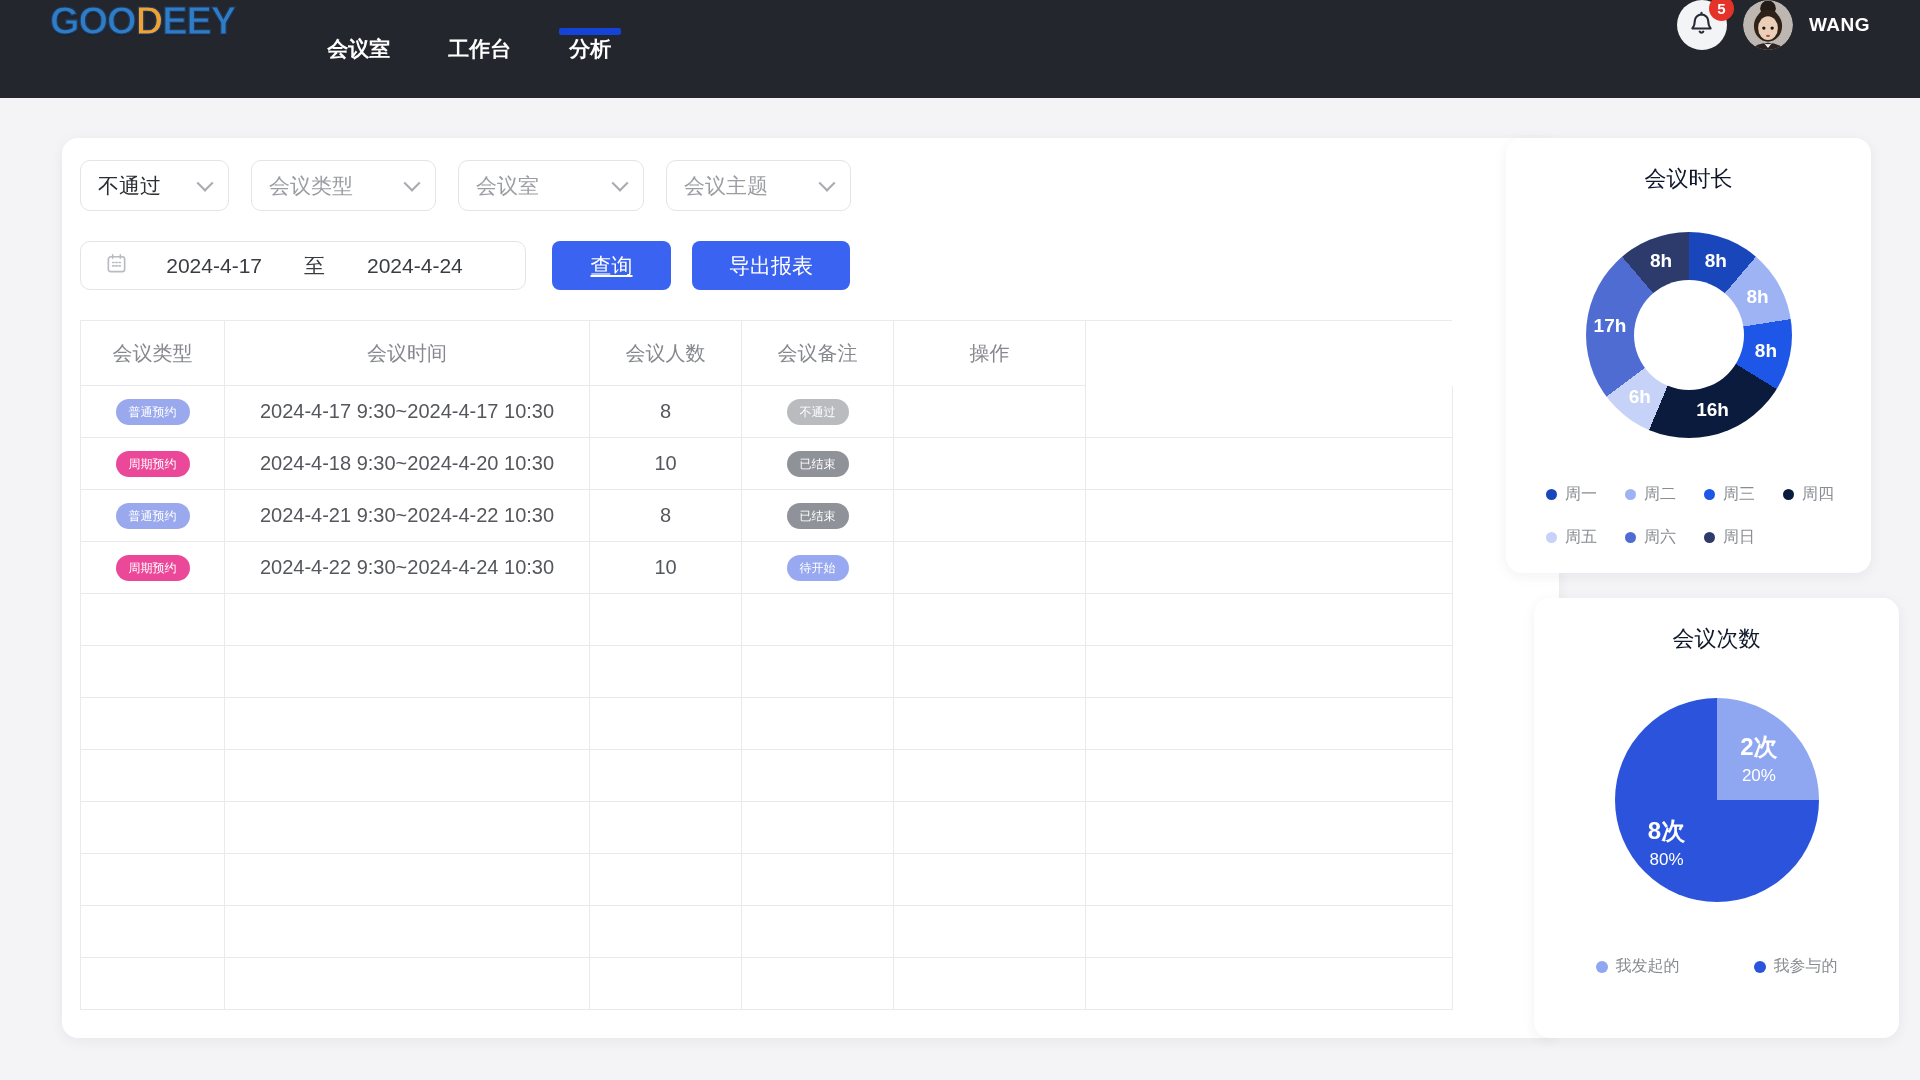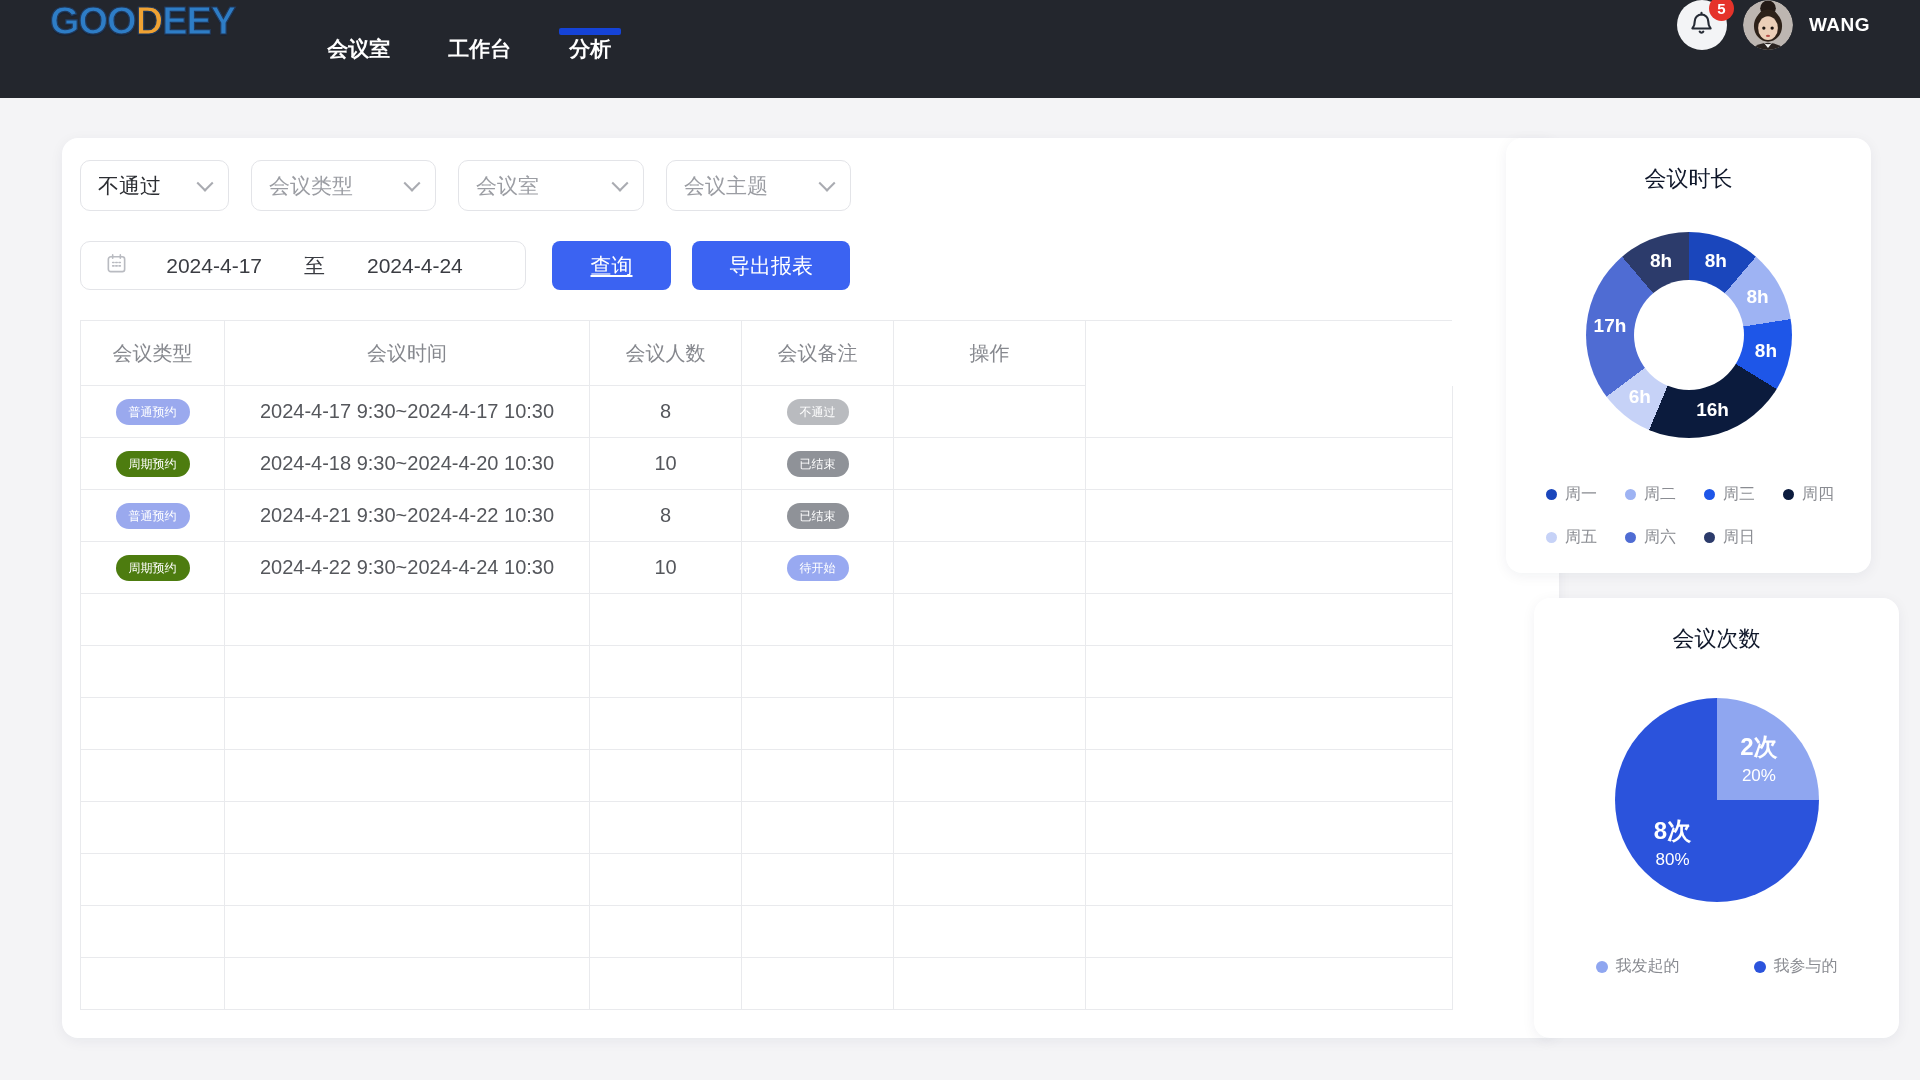--- a/index.html
+++ b/index.html
@@ -58,21 +58,21 @@
   .btn-export { width:158px; margin-left:21px; }
 
   
   .table { margin:30px 0 0 18px; width:1372px; border-left:1px solid #e9eaed; border-top:1px solid #e9eaed; }
   .tr { display:grid; grid-template-columns:144px 365px 152px 152px 192px 367px; }
   .th, .td { border-right:1px solid #e9eaed; border-bottom:1px solid #e9eaed; display:flex; align-items:center; justify-content:center; }
   .th { height:65px; font-size:20px; color:#86888e; }
   .td { height:52px; font-size:20px; color:#55575c; }
   .pill { color:#fff; font-size:12px; line-height:1; padding:7px 13px; border-radius:15px; white-space:nowrap; }
   .type-light  { background:#9aa9ee; }
-  .type-medium { background:#4d7c0f; }
+  .type-medium { background:#ec4899; }
   .st-gray-light { background:#b9bbbf; }
   .st-gray-dark  { background:#8f9298; }
   .st-blue-light { background:#98a9f1; }
 
   
   .side-title { margin-top:26px; text-align:center; font-size:22px; font-weight:500; color:#0f172a; }
   .donut-wrap { position:relative; width:206px; height:206px; margin:38px auto 0; }
   .donut { width:206px; height:206px; border-radius:50%; }
   .donut-hole { position:absolute; left:50%; top:50%; transform:translate(-50%,-50%); width:110px; height:110px; border-radius:50%; background:#fff; }
   .donut-label { position:absolute; transform:translate(-50%,-50%); color:#fff; font-size:19px; font-weight:bold; }
@@ -364,21 +364,21 @@
 
   <div class="card card-count">
     <div class="side-title">会议次数</div>
     <div class="pie-wrap">
       <div class="pie" style="background: conic-gradient(rgb(143, 166, 240) 0deg, rgb(143, 166, 240) 90deg, rgb(43, 83, 220) 90deg, rgb(43, 83, 220) 360deg);"></div>
       <div>
           <div class="pie-label" style="left: 144.426px; top: 59.5736px;">
             <div class="l1">2次</div>
             <div class="l2">20%</div>
           </div>
-          <div class="pie-label" style="left: 58px; top: 144.426px;">
+          <div class="pie-label" style="left: 52px; top: 144.426px;">
             <div class="l1">8次</div>
             <div class="l2">80%</div>
           </div>
         </div>
     </div>
     <div class="count-legend">
         <div class="legend-item">
           <span class="legend-dot" style="background: rgb(143, 166, 240);"></span>
           <span class="legend-label">我发起的</span>
         </div>

